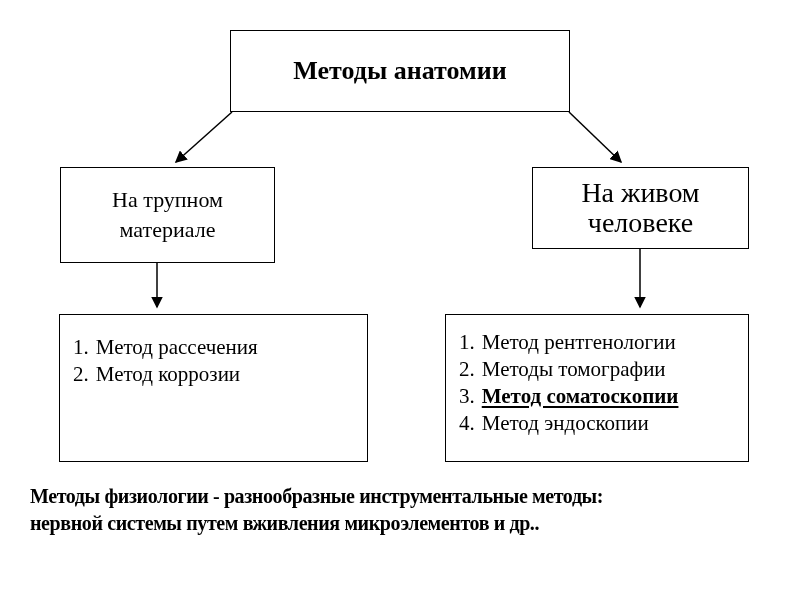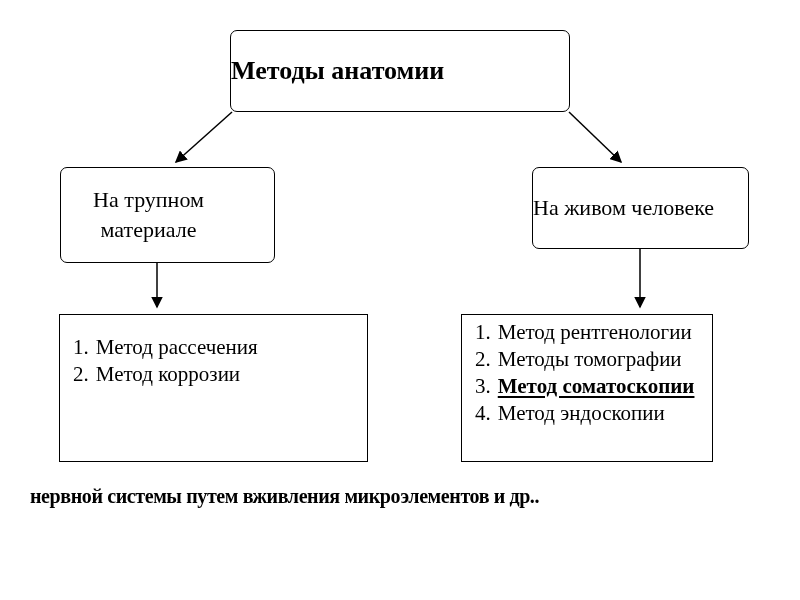--- a/index.html
+++ b/index.html
@@ -16,43 +16,43 @@
   .stage { position: absolute; left: 0; top: 0; width: 800px; height: 600px; }
   .box {
     position: absolute;
     border: 1.5px solid #000000;
     background: #ffffff;
     box-sizing: border-box;
   }
   .center-box {
     display: flex;
     align-items: center;
+    justify-content: center;
     text-align: center;
-    border-radius: 7px;
   }
   #title-box {
     left: 230px; top: 30px; width: 340px; height: 82px;
     font-weight: bold; font-size: 26px;
   }
   #left-branch-box {
     left: 60px; top: 167px; width: 215px; height: 96px;
     font-size: 22px; line-height: 30px;
   }
   #left-branch-box .wrap-label { max-width: 175px; }
   #right-branch-box {
     left: 532px; top: 167px; width: 217px; height: 82px;
-    font-size: 22px; line-height: 30px;
+    font-size: 28px; line-height: 30px;
   }
   #left-methods-box {
     left: 59px; top: 314px; width: 309px; height: 148px;
     padding: 19px 16px 0 13px;
   }
   #right-methods-box {
-    left: 461px; top: 314px; width: 252px; height: 148px;
-    padding: 4px 8px 0 13px;
+    left: 445px; top: 314px; width: 304px; height: 148px;
+    padding: 14px 8px 0 13px;
   }
   .method-item {
     font-size: 21px;
     line-height: 27px;
     white-space: nowrap;
   }
   .method-item .num { display: inline-block; margin-right: 7px; }
   .method-item .txt.emph {
     font-weight: bold;
     text-decoration: underline;
@@ -119,16 +119,17 @@
     </div>
     <div class="method-item">
       <span class="num">3.</span><span class="txt emph">Метод соматоскопии</span>
     </div>
     <div class="method-item">
       <span class="num">4.</span><span class="txt">Метод эндоскопии</span>
     </div>
   </div>
 
   <div id="footer-text">
+    <div>Методы физиологии - разнообразные инструментальные методы:</div>
     <div>нервной системы путем вживления микроэлементов и др..</div>
   </div>
 
 </div>
 
 </body></html>

